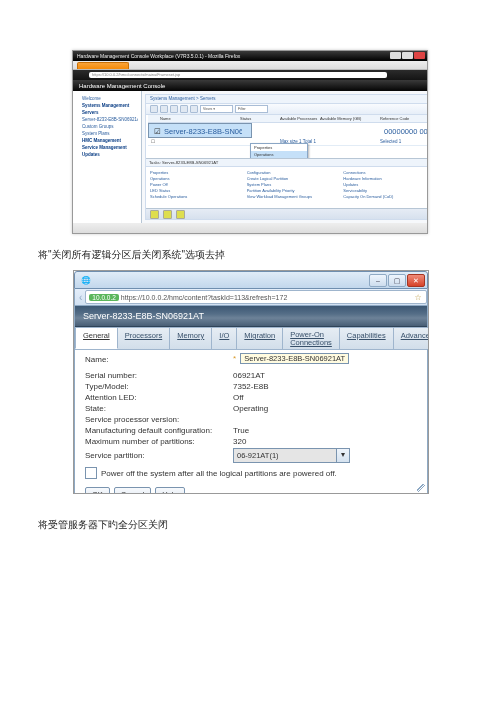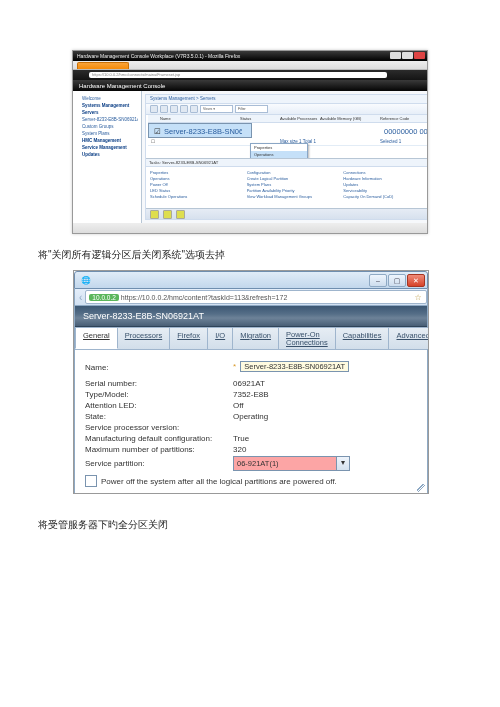--- a/index.html
+++ b/index.html
@@ -316,21 +316,21 @@
     margin-right:-1px;
     text-decoration:underline;
   }
   .tab.act {
     background:#fff; color:#333; z-index:1; position:relative;
     border-bottom:1px solid #fff;
   }
 
   .tab-content {
     background:#fff;
-    padding:10px 10px 6px 10px;
+    padding:2px 10px 6px 10px;
     font-size:8px;
     color:#333;
   }
   .form-row {
     display:flex; align-items:center; padding:1px 0;
   }
   .form-row .lbl { width: 148px; color:#333; }
   .form-row .val { flex:1; color:#333; }
   .asterisk { color:#d99a2b; margin-right:2px; }
   .txt-input {
@@ -338,21 +338,21 @@
     border:1px solid #7a94af;
     background: #fffbe0;
     font-size:7.5px; padding:0 3px;
     line-height:12px;
   }
   .sel-wrap {
     display:flex; align-items:center;
   }
   .sel {
     width: 96px; height:13px; border:1px solid #7a94af;
-    background:#fca5a5; font-size:7.5px; line-height:13px;
+    background:#e5e5e5; font-size:7.5px; line-height:13px;
     padding:0 3px;
   }
   .menu-btn {
     width:12px; height:13px; border:1px solid #7a94af; border-left:none;
     background: linear-gradient(#eef4fb,#d5e2ef);
     font-size:8px; text-align:center; line-height:12px; color:#333;
   }
   .cb-row { display:flex; align-items:center; padding:3px 0; }
   .cb { width:10px; height:10px; border:1px solid #7a94af; margin-right:4px; background:#fff; }
   .btn-row { display:flex; gap:4px; padding:5px 0; }
@@ -517,21 +517,21 @@
           <span class="star" style="margin-left:auto;">☆</span>
         </div>
       </div>
 
       <div class="shot2-body">
         <div class="panel-head">Server-8233-E8B-SN06921AT</div>
 
         <div class="tabs">
           <div class="tab act">General</div>
           <div class="tab">Processors</div>
-          <div class="tab">Firefox</div>
+          <div class="tab">Memory</div>
           <div class="tab">I/O</div>
           <div class="tab">Migration</div>
           <div class="tab" style="line-height:1.0;">Power-On Connections</div>
           <div class="tab">Capabilities</div>
           <div class="tab">Advanced</div>
         </div>
 
         <div class="tab-content">
           <div class="form-row">
             <span class="lbl">Name:</span>

